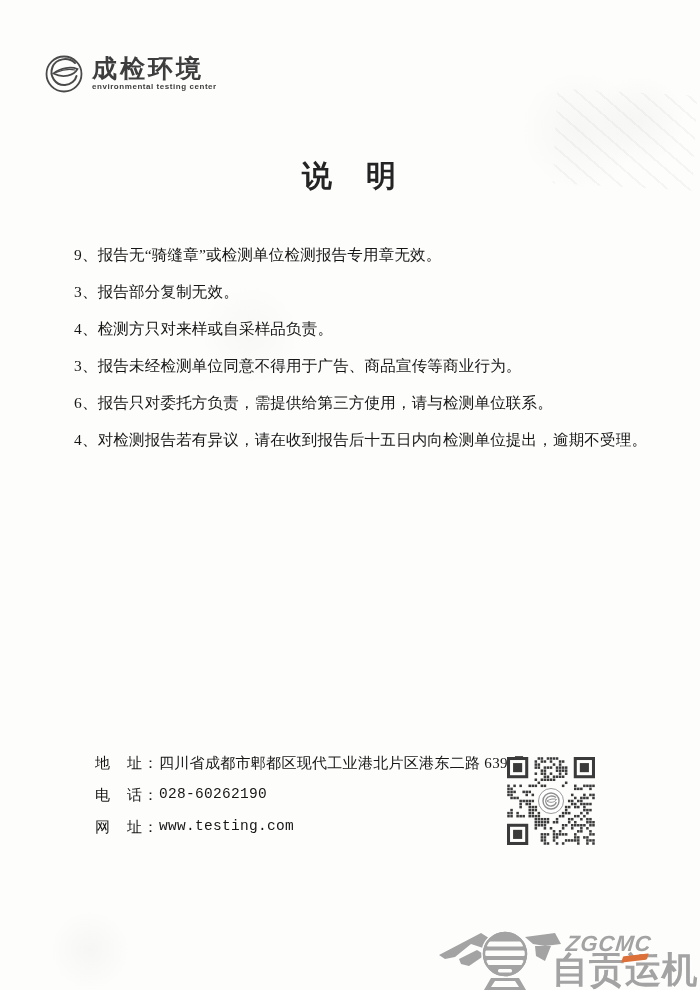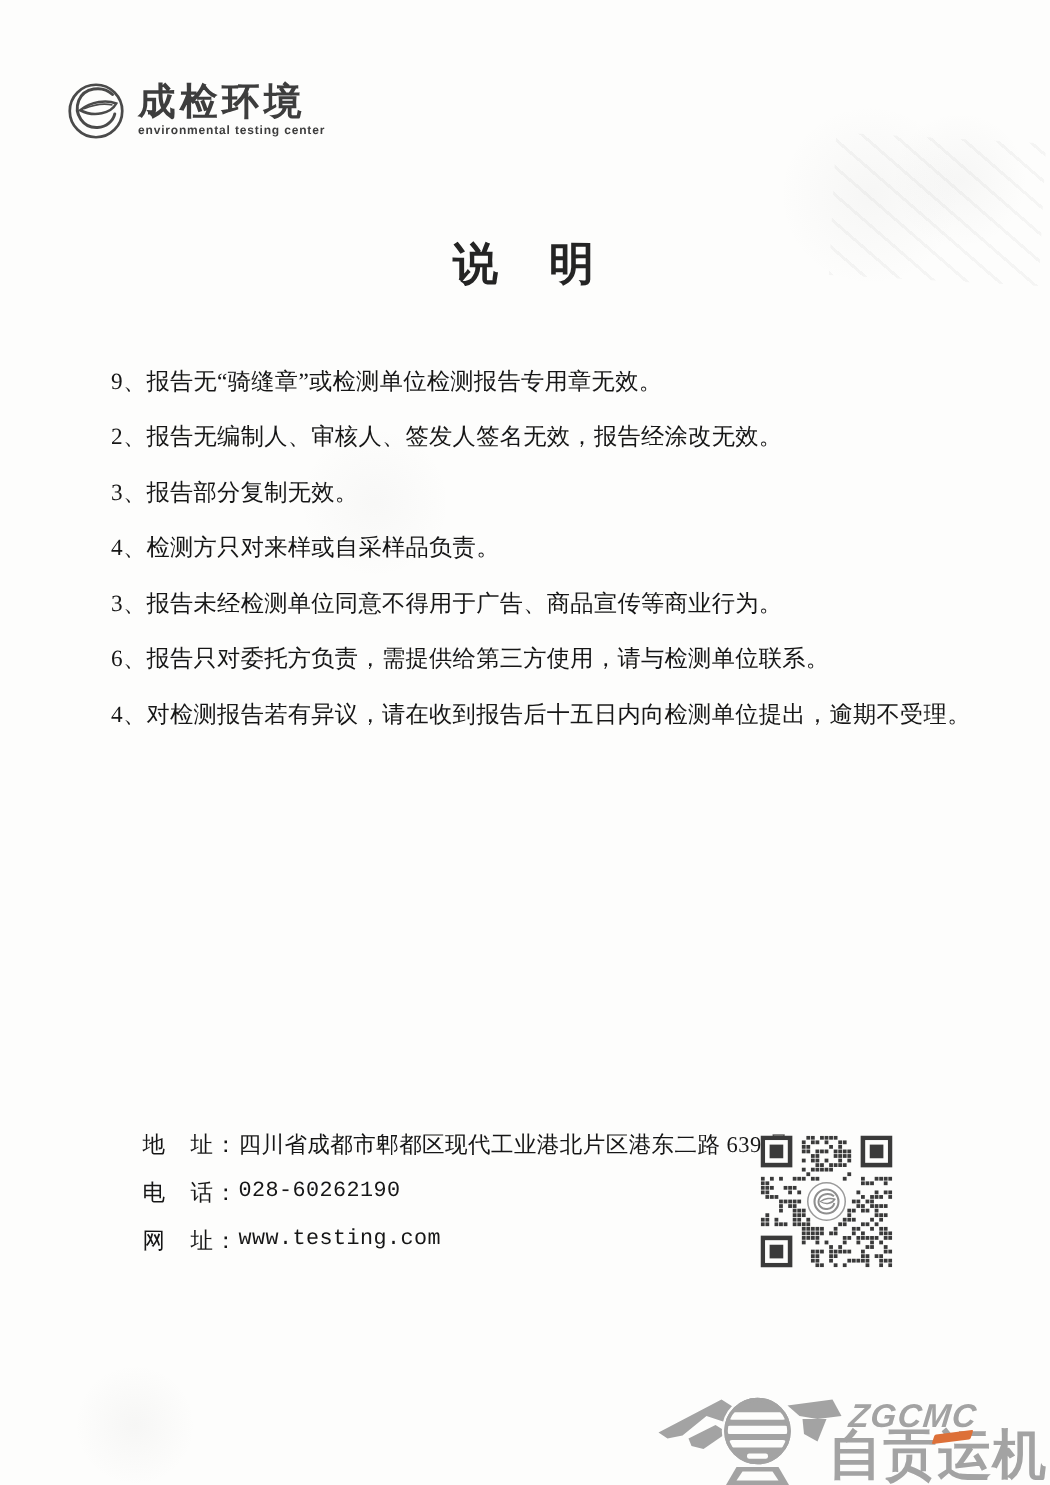--- a/index.html
+++ b/index.html
@@ -93,21 +93,20 @@
       <div class="brand-en">environmental testing center</div>
     </div>
   </div>
 
   <div class="streaks"></div>
 
   <div class="doc-title">说　明</div>
 
   <div class="notice">
     <div class="notice-item">9、报告无“骑缝章”或检测单位检测报告专用章无效。</div>
-    <div class="notice-item">2、报告无编制人、审核人、签发人签名无效，报告经涂改无效。</div>
     <div class="notice-item">3、报告部分复制无效。</div>
     <div class="notice-item">4、检测方只对来样或自采样品负责。</div>
     <div class="notice-item">3、报告未经检测单位同意不得用于广告、商品宣传等商业行为。</div>
     <div class="notice-item">6、报告只对委托方负责，需提供给第三方使用，请与检测单位联系。</div>
     <div class="notice-item">4、对检测报告若有异议，请在收到报告后十五日内向检测单位提出，逾期不受理。</div>
   </div>
 
   <div class="contact">
     <div class="contact-row">
       <span class="contact-label">地　址：</span>

